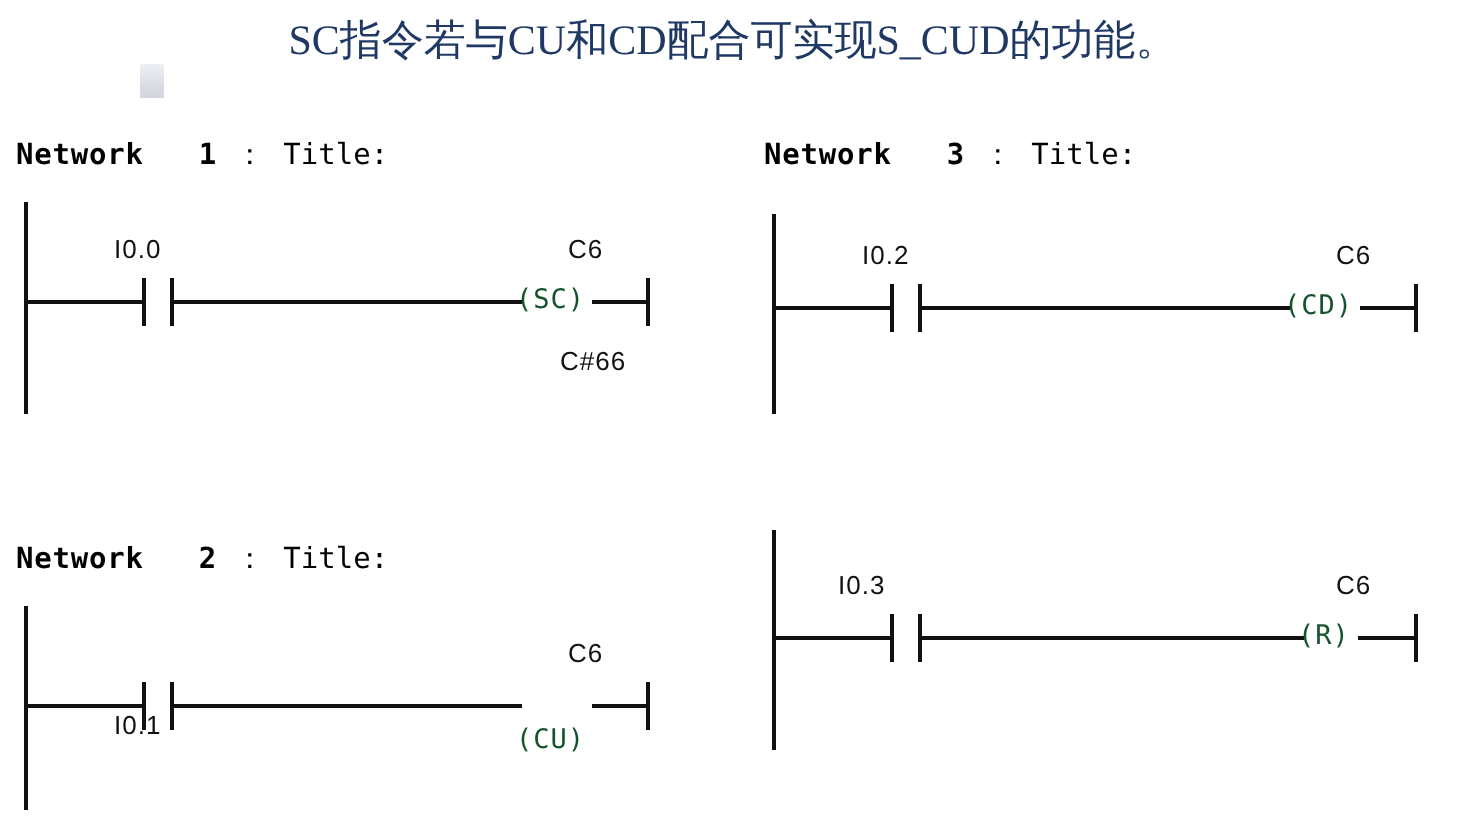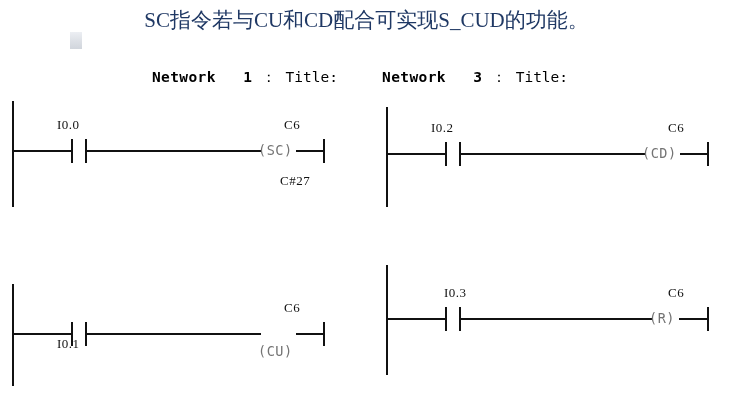--- a/index.html
+++ b/index.html
@@ -76,43 +76,43 @@
     height: 2px;
   }
   .tick {
     position: absolute;
     width: 2px;
     height: 24px;
     background: #111111;
   }
   .lbl {
     position: absolute;
-    font-family: Liberation Serif, serif;
+    font-family: Liberation Sans, sans-serif;
     font-size: 13px;
     color: #111111;
     white-space: nowrap;
     letter-spacing: 0.5px;
   }
   .coil {
     position: absolute;
     font-family: "DejaVu Sans Mono", "Liberation Mono", monospace;
     font-size: 13.5px;
-    color: #737373;
+    color: #14532d;
     white-space: nowrap;
     letter-spacing: 0.5px;
   }
 </style>
 </head>
 <body>
 
 <div id="slide-title">SC指令若与CU和CD配合可实现S_CUD的功能。</div>
 
 <div id="title-artifact"></div>
 
-<div class="network" style="left:8px; top:68px;text-align:right;">
+<div class="network" style="left:8px; top:68px;">
 
   <div class="net-title">
     <span>Network</span>
     <span>&nbsp;</span>
     <span>1</span>
     <span class="nt-sep">：</span>
     <span class="nt-sub">Title:</span>
   </div>
 
   <div class="ladder" style="width:330px; height:110px; margin-top:14px;">
@@ -122,29 +122,36 @@
     <div class="rail rail-h" style="left:4px; top:49px; width:60px;"></div>
 
     <div class="tick" style="left:63px; top:38px;"></div>
     <div class="tick" style="left:77px; top:38px;"></div>
     <div class="lbl" style="left:49px; top:16px;">I0.0</div>
 
     <div class="rail rail-h" style="left:78px; top:49px; width:175px;"></div>
 
     <div class="coil" style="left:250px; top:41px;">(SC)</div>
     <div class="lbl" style="left:276px; top:16px;">C6</div>
-    <div class="lbl" style="left:272px; top:72px;">C#27</div>
+    <div class="lbl" style="left:272px; top:72px;">C#66</div>
 
     <div class="rail rail-h" style="left:288px; top:49px; width:28px;"></div>
     <div class="tick" style="left:315px; top:38px;"></div>
   </div>
 </div>
 
 <div class="network" style="left:8px; top:270px;">
 
+  <div class="net-title">
+    <span>Network</span>
+    <span>&nbsp;</span>
+    <span>2</span>
+    <span class="nt-sep">：</span>
+    <span class="nt-sub">Title:</span>
+  </div>
 
   <div class="ladder" style="width:330px; height:108px; margin-top:14px;">
     <div class="rail rail-v" style="left:4px; top:0px; height:102px;"></div>
     <div class="rail rail-h" style="left:4px; top:49px; width:60px;"></div>
     <div class="tick" style="left:63px; top:38px;"></div>
     <div class="tick" style="left:77px; top:38px;"></div>
     <div class="lbl" style="left:49px; top:16px;margin-top:36px;">I0.1</div>
     <div class="rail rail-h" style="left:78px; top:49px; width:175px;"></div>
     <div class="coil" style="left:250px; top:59px;">(CU)</div>
     <div class="lbl" style="left:276px; top:16px;">C6</div>
@@ -178,20 +185,20 @@
 </div>
 
 <div class="network" style="left:382px; top:243px;">
 
 
   <div class="ladder" style="width:340px; height:115px; margin-top:22px;">
     <div class="rail rail-v" style="left:4px; top:0px; height:110px;"></div>
     <div class="rail rail-h" style="left:4px; top:53px; width:60px;"></div>
     <div class="tick" style="left:63px; top:42px;"></div>
     <div class="tick" style="left:77px; top:42px;"></div>
-    <div class="lbl" style="left:62px; top:20px;text-align:right;">I0.3</div>
+    <div class="lbl" style="left:37px; top:20px;text-align:right;">I0.3</div>
     <div class="rail rail-h" style="left:78px; top:53px; width:192px;"></div>
     <div class="coil" style="left:267px; top:45px;">(R)</div>
     <div class="lbl" style="left:286px; top:20px;">C6</div>
     <div class="rail rail-h" style="left:297px; top:53px; width:29px;"></div>
     <div class="tick" style="left:325px; top:42px;"></div>
   </div>
 </div>
 
 </body></html>

